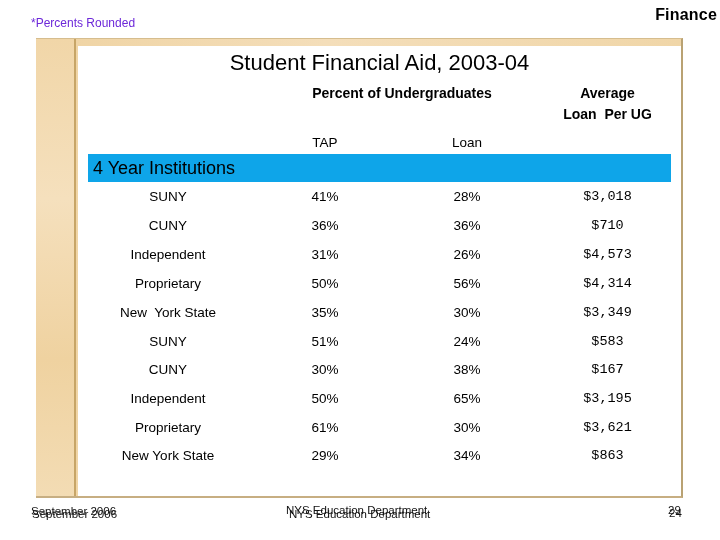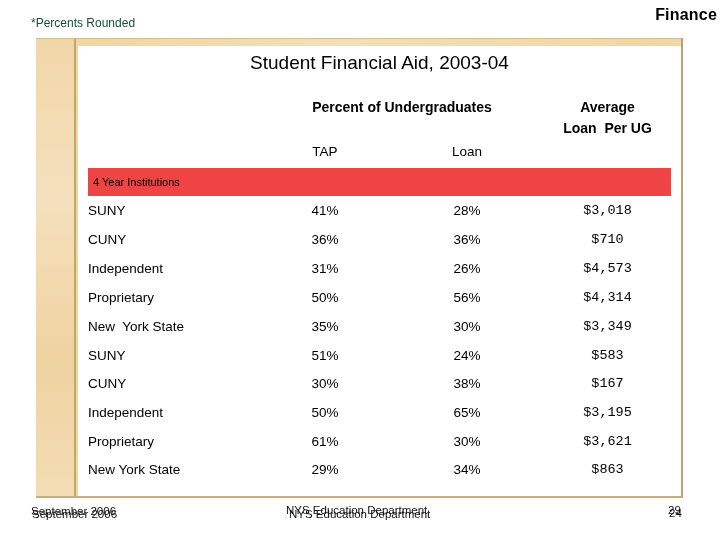--- a/index.html
+++ b/index.html
@@ -12,21 +12,21 @@
     color: #000;
     overflow: hidden;
   }
 
   
   .corner-note {
     position: absolute;
     left: 31px;
     top: 16px;
     font-size: 12px;
-    color: #14532d;
+    color: #6d28d9;
     text-align: center;
   }
   .category-label {
     position: absolute;
     right: 3px;
     top: 6px;
     font-size: 16px;
     font-weight: bold;
     letter-spacing: 0.2px;
   }
@@ -60,59 +60,59 @@
     height: 450px;
     background: #ffffff;
     box-sizing: border-box;
     padding: 0 10px;
   }
 
   .slide-title {
     height: 32px;
     line-height: 34px;
     text-align: center;
-    font-size: 19px;
+    font-size: 22px;
     color: #000;
   }
 
-  .header-row { display: flex; height: 52px; margin-top: 14px; }
+  .header-row { display: flex; height: 52px; }
   .header-spacer { width: 172px; }
   .header-group {
     text-align: center;
     font-weight: bold;
     font-size: 14px;
     line-height: 21px;
     padding-top: 5px;
     box-sizing: border-box;
   }
   .header-group.percent { width: 284px; }
   .header-group.loan { width: 127px; }
   .hdr-line { display: block; white-space: pre; }
 
-  .subheader-row { display: flex; height: 24px; font-size: 13.5px; }
+  .subheader-row { display: flex; height: 24px; font-size: 13.5px; align-items: center; }
   .sub-spacer { width: 172px; }
   .sub-tap  { width: 130px; text-align: center; }
   .sub-pell { width: 154px; text-align: center; }
   .sub-loan { width: 127px; }
 
   .section-band {
     height: 28px;
-    background: #ef4444;
+    background: #0ea5e9;
     display: flex;
     align-items: center;
     padding-left: 5px;
     box-sizing: border-box;
-    font-size: 11px;
+    font-size: 18px;
   }
 
   .data-row { display: flex; height: 29px; align-items: center; font-size: 13.5px; }
   .sec2 .data-row { height: 28.6px; }
   .cell-label {
     width: 172px;
-    text-align: left;
+    text-align: center;
     padding-right: 12px;
     box-sizing: border-box;
     white-space: pre;
   }
   .cell-tap  { width: 130px; text-align: center; }
   .cell-pell { width: 154px; text-align: center; }
   .cell-loan { width: 127px; text-align: center; font-family: Liberation Mono, monospace; }
 
   
   .footer-text { position: absolute; font-size: 11.5px; color: #111; white-space: pre; }

